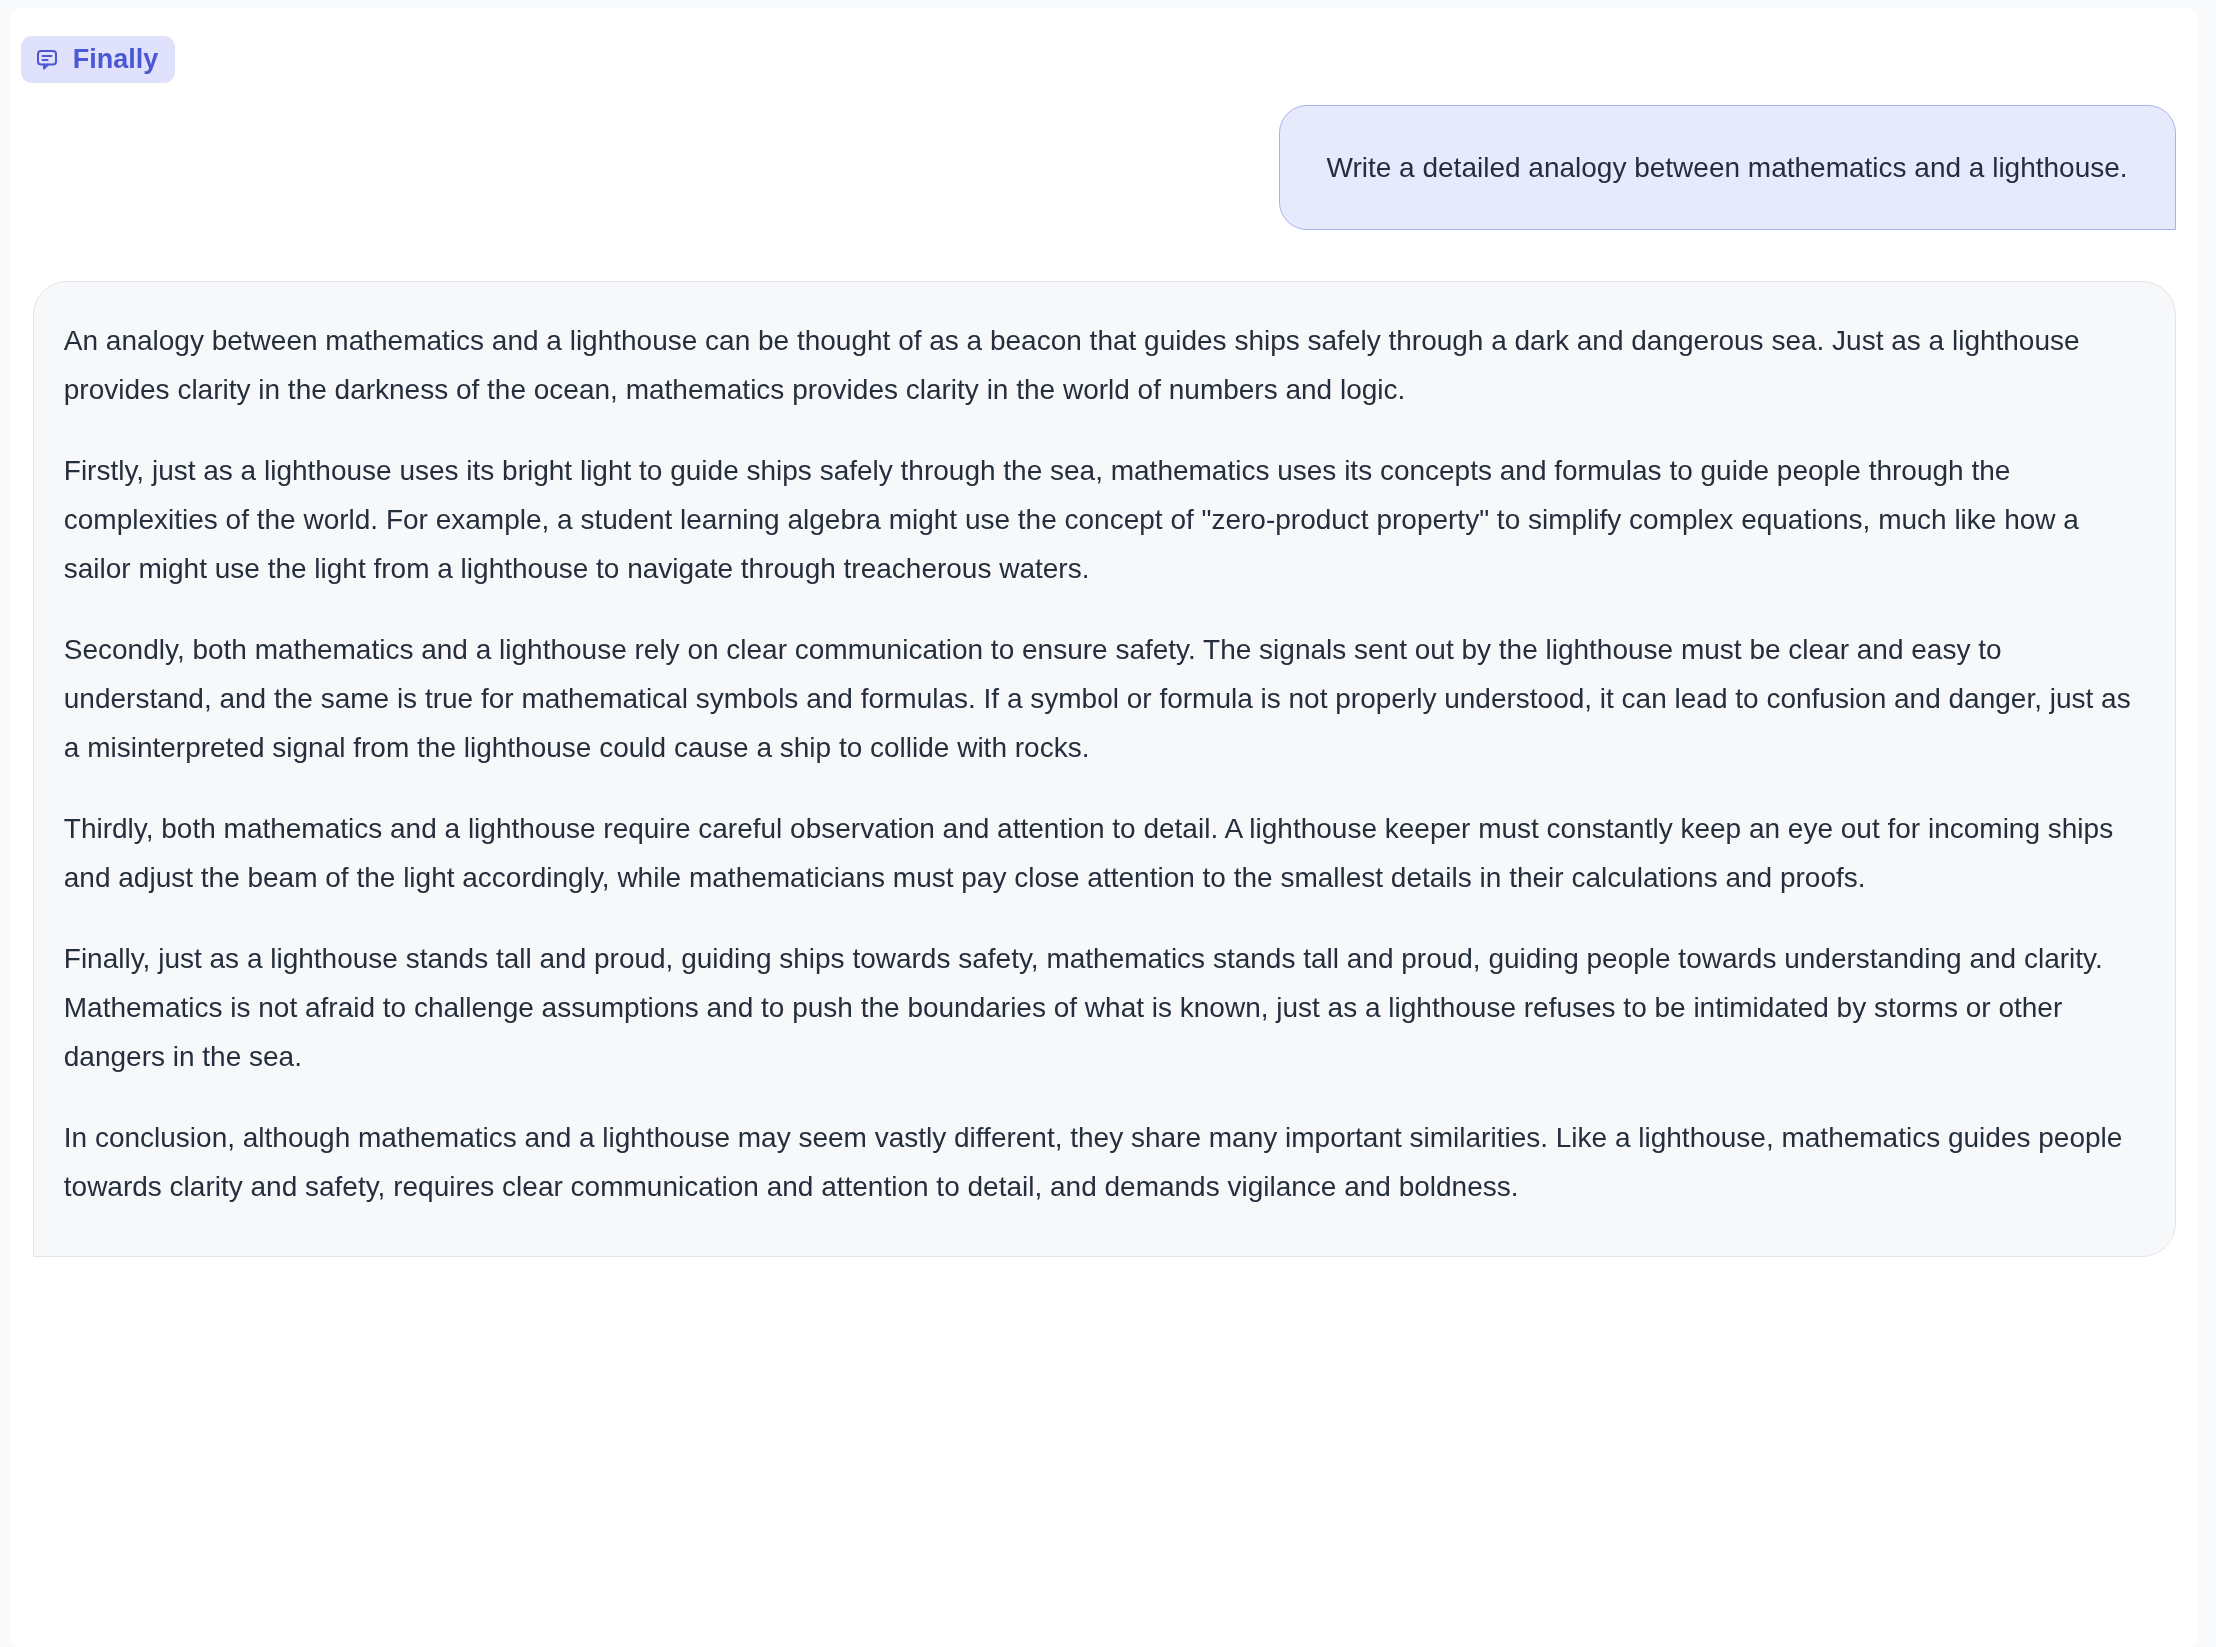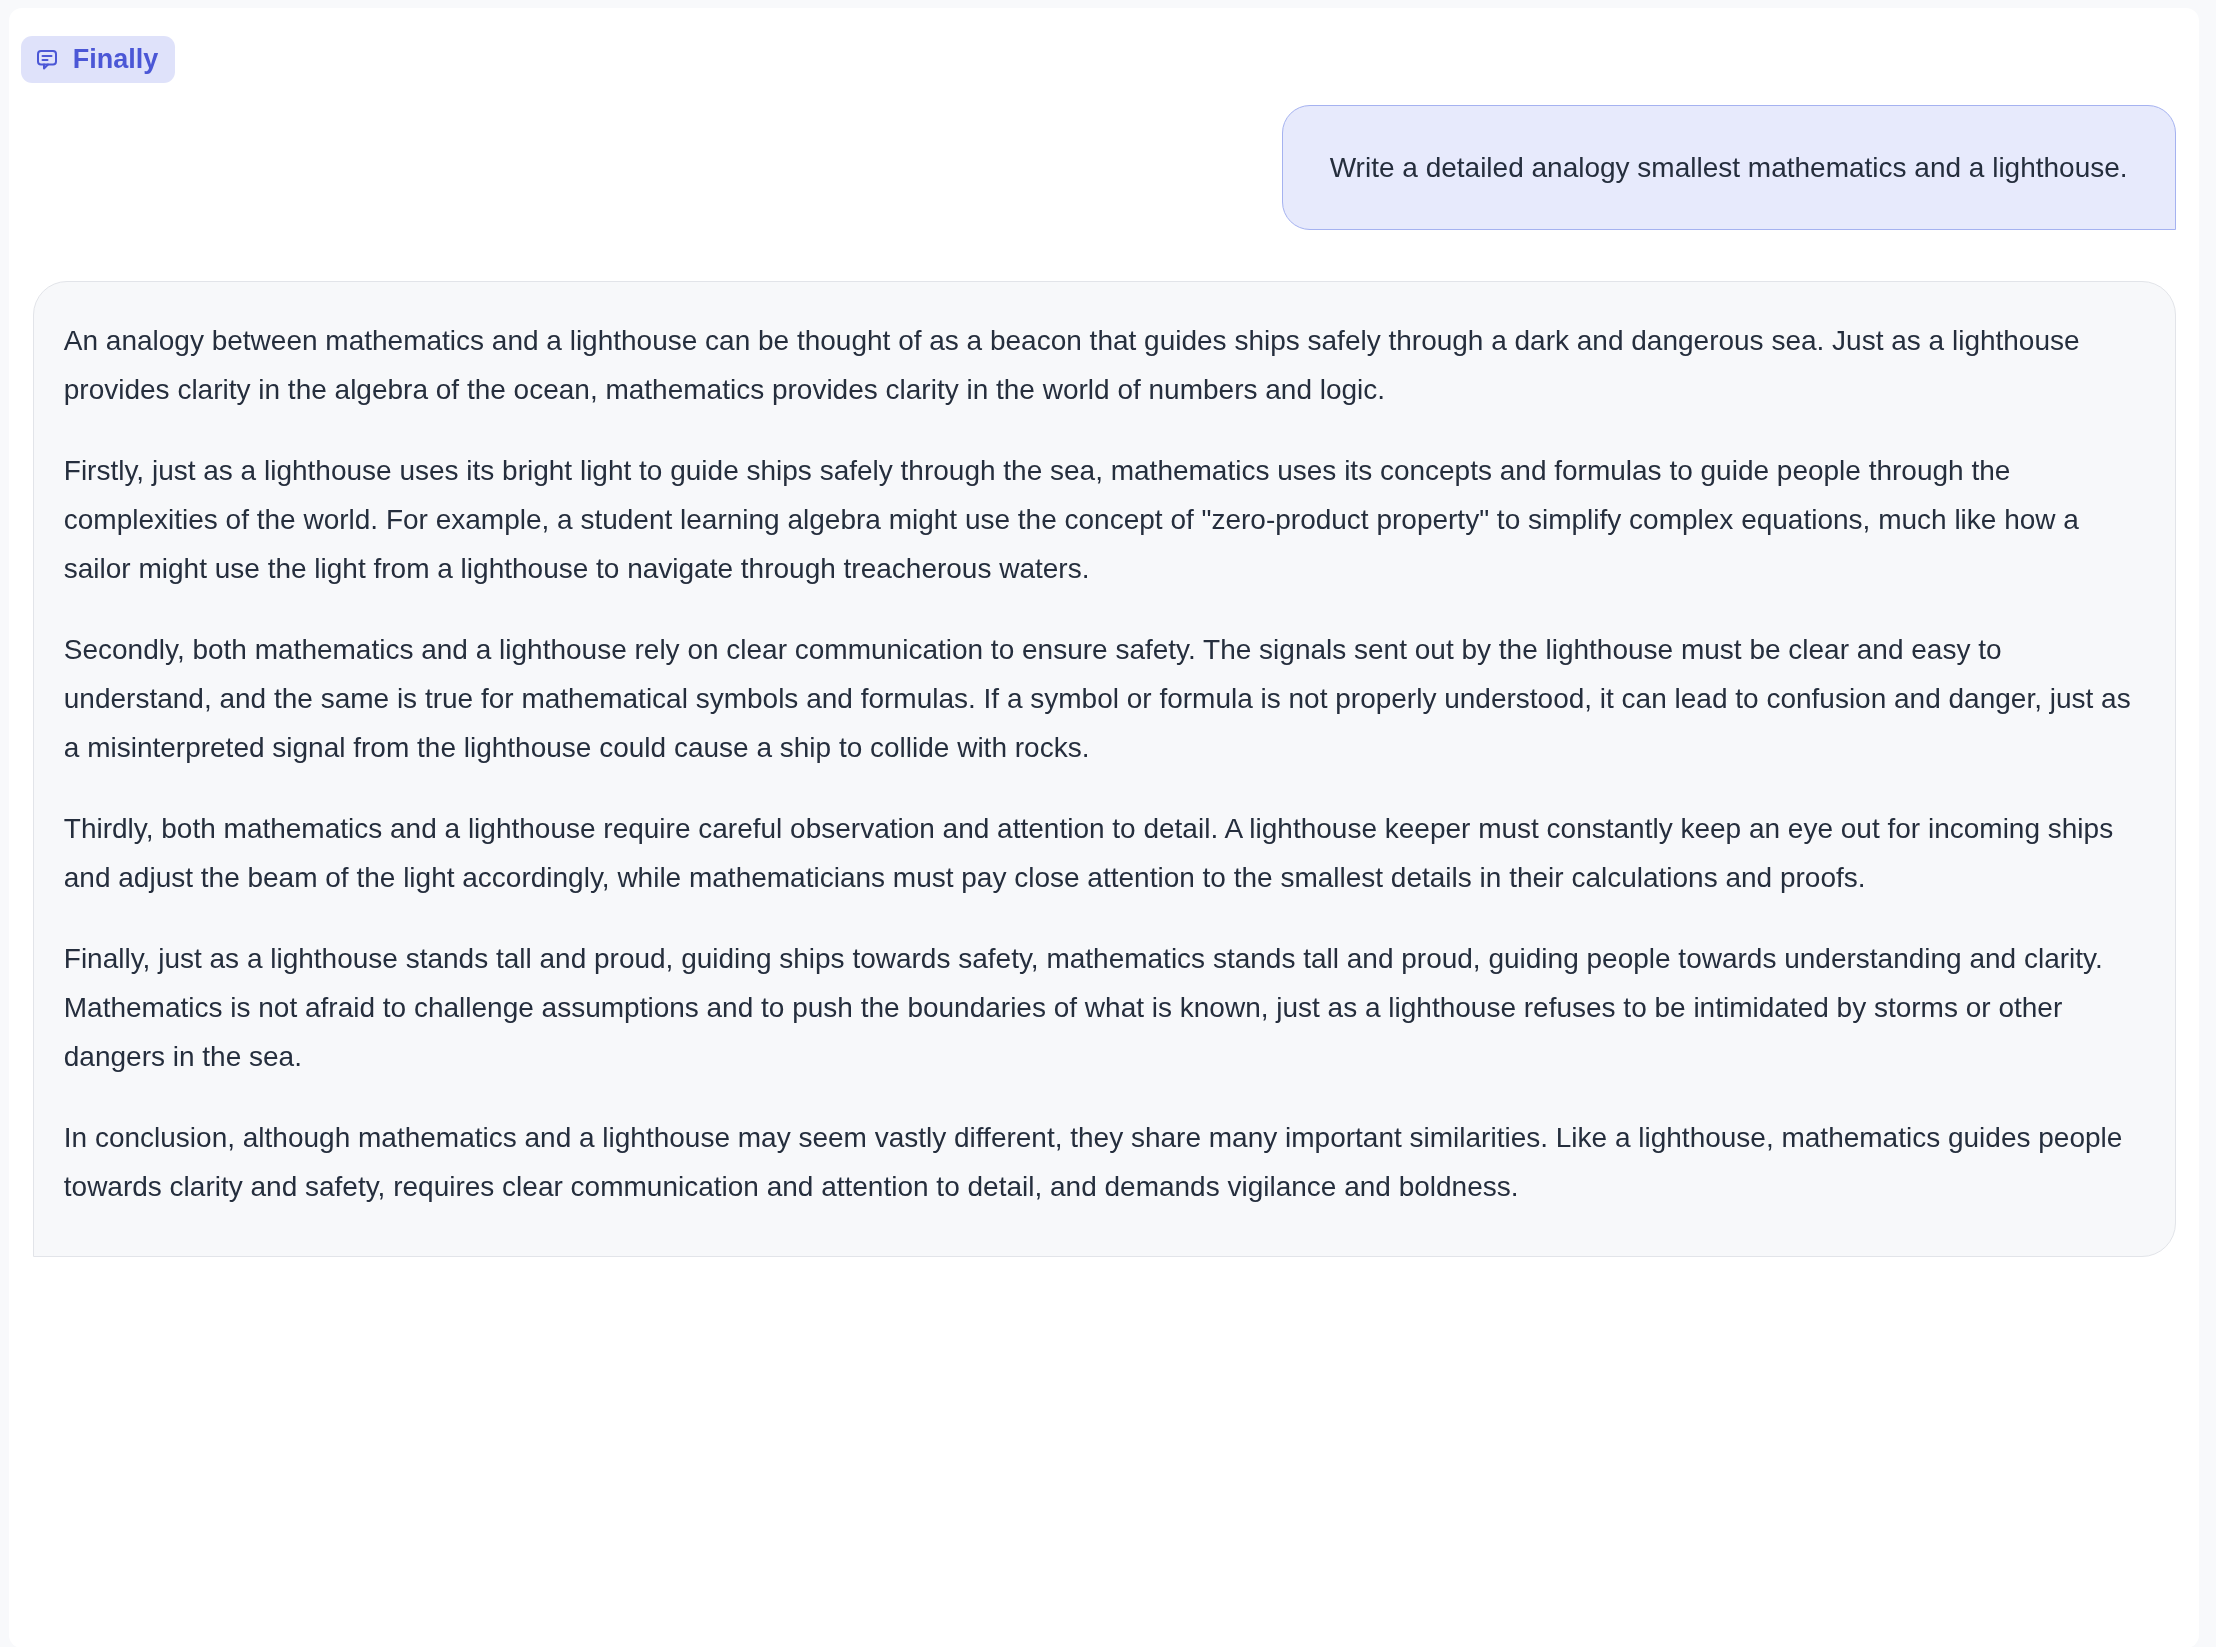--- a/index.html
+++ b/index.html
@@ -89,27 +89,27 @@
       <line x1="7.5" y1="13" x2="12.5" y2="13"></line>
       <path d="M9 17.5 L9 21.5 L13 17.5"></path>
     </svg>
     <span>Finally</span>
   </div>
 
   <div class="chat-window">
 
     <div class="msg-row user">
       <div class="bubble user">
-        <span>Write a detailed analogy smallest mathematics and a lighthouse.</span>
+        <span>Write a detailed analogy between mathematics and a lighthouse.</span>
       </div>
     </div>
 
     <div class="msg-row bot">
       <div class="bubble bot">
-        <p>An analogy between mathematics and a lighthouse can be thought of as a beacon that guides ships safely through a dark and dangerous sea. Just as a lighthouse provides clarity in the algebra of the ocean, mathematics provides clarity in the world of numbers and logic.</p>
+        <p>An analogy between mathematics and a lighthouse can be thought of as a beacon that guides ships safely through a dark and dangerous sea. Just as a lighthouse provides clarity in the darkness of the ocean, mathematics provides clarity in the world of numbers and logic.</p>
         <p>Firstly, just as a lighthouse uses its bright light to guide ships safely through the sea, mathematics uses its concepts and formulas to guide people through the complexities of the world. For example, a student learning algebra might use the concept of "zero-product property" to simplify complex equations, much like how a sailor might use the light from a lighthouse to navigate through treacherous waters.</p>
         <p>Secondly, both mathematics and a lighthouse rely on clear communication to ensure safety. The signals sent out by the lighthouse must be clear and easy to understand, and the same is true for mathematical symbols and formulas. If a symbol or formula is not properly understood, it can lead to confusion and danger, just as a misinterpreted signal from the lighthouse could cause a ship to collide with rocks.</p>
         <p>Thirdly, both mathematics and a lighthouse require careful observation and attention to detail. A lighthouse keeper must constantly keep an eye out for incoming ships and adjust the beam of the light accordingly, while mathematicians must pay close attention to the smallest details in their calculations and proofs.</p>
         <p>Finally, just as a lighthouse stands tall and proud, guiding ships towards safety, mathematics stands tall and proud, guiding people towards understanding and clarity. Mathematics is not afraid to challenge assumptions and to push the boundaries of what is known, just as a lighthouse refuses to be intimidated by storms or other dangers in the sea.</p>
         <p>In conclusion, although mathematics and a lighthouse may seem vastly different, they share many important similarities. Like a lighthouse, mathematics guides people towards clarity and safety, requires clear communication and attention to detail, and demands vigilance and boldness.</p>
       </div>
     </div>
 
   </div>
 </div>

